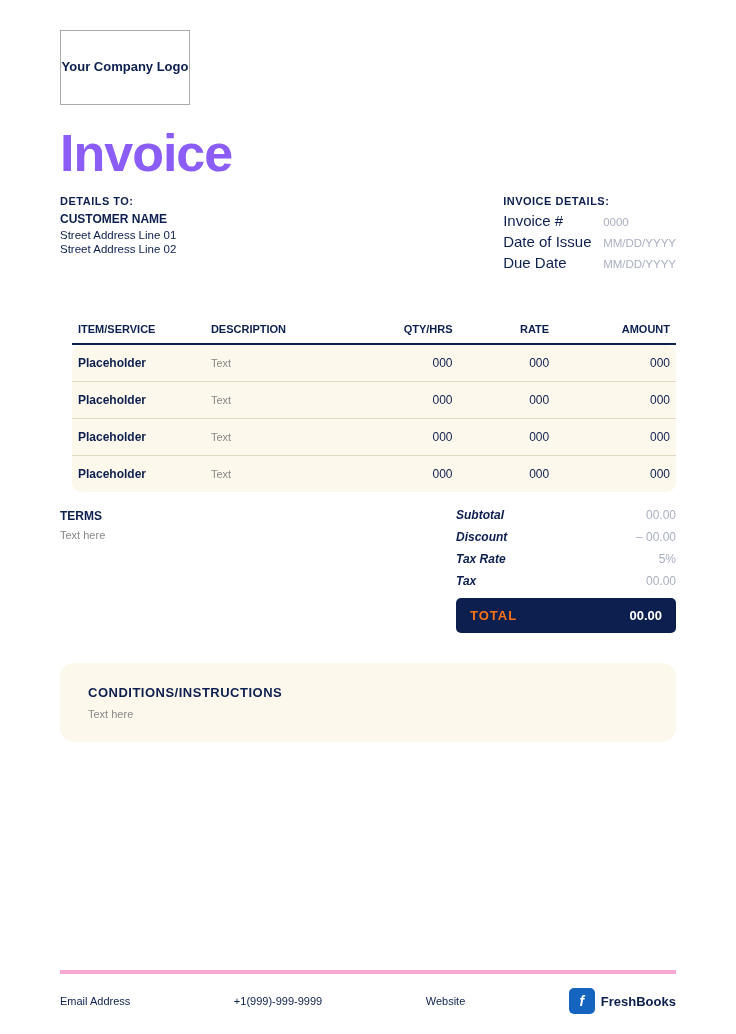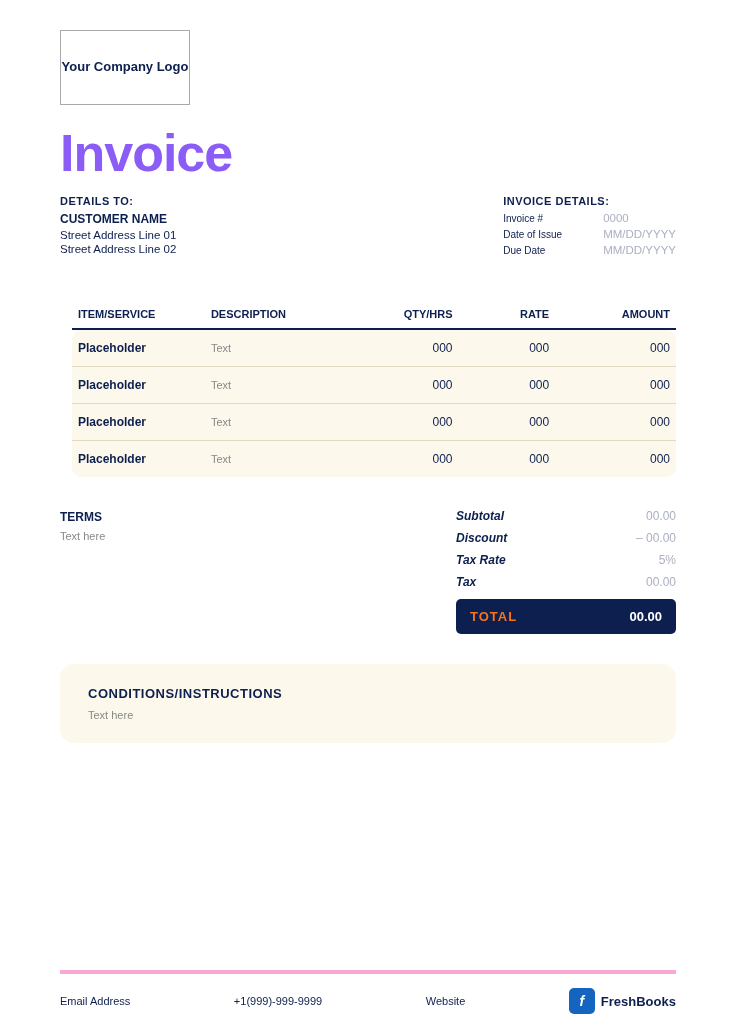--- a/index.html
+++ b/index.html
@@ -66,21 +66,21 @@
       margin-bottom: 2px;
     }
     .invoice-details-section {}
     .details-row {
       display: flex;
       align-items: baseline;
       margin-bottom: 4px;
       gap: 10px;
     }
     .details-label {
-      font-size: 10px;
+      font-size: 15px;
       color: #0d1f4f;
       font-weight: normal;
       min-width: 90px;
     }
     .details-value {
       font-size: 11.5px;
       color: #aab0c0;
     }
     
     .items-table {
@@ -95,21 +95,21 @@
       padding: 8px 6px;
       text-align: left;
       border-bottom: 2px solid #0d1f4f;
       background: #fff;
     }
     .table-header-row th.right { text-align: right; }
     .items-section {
       background: #fdf8ec;
       border-radius: 10px;
       overflow: hidden;
-      margin-bottom: 28px;
+      margin-bottom: 12px;
     }
     .item-row td {
       padding: 11px 6px;
       border-bottom: 1px solid #e0d8c0;
       font-size: 12px;
       color: #0d1f4f;
       background: #fdf8ec;
     }
     .item-row:last-child td { border-bottom: none; }
     .item-num { text-align: right; color: #aab0c0; }

